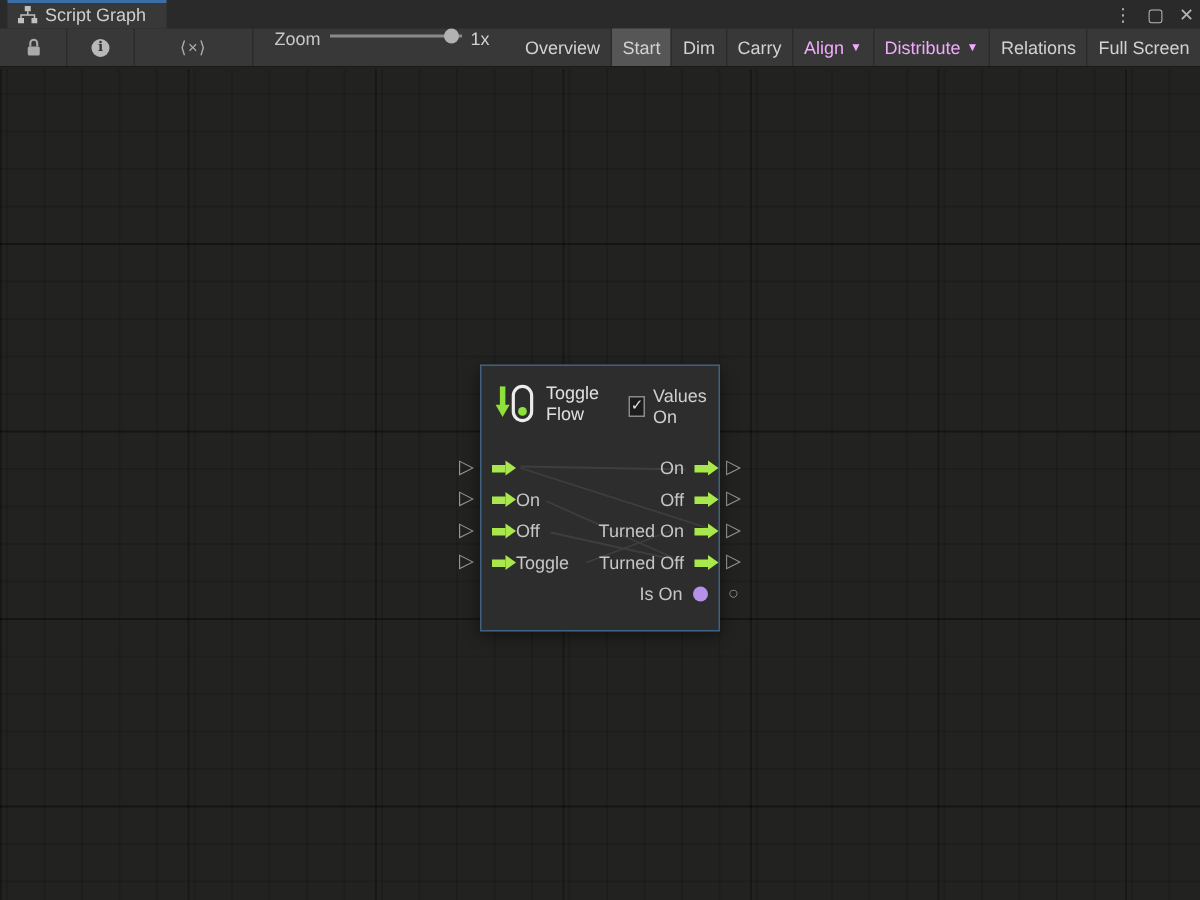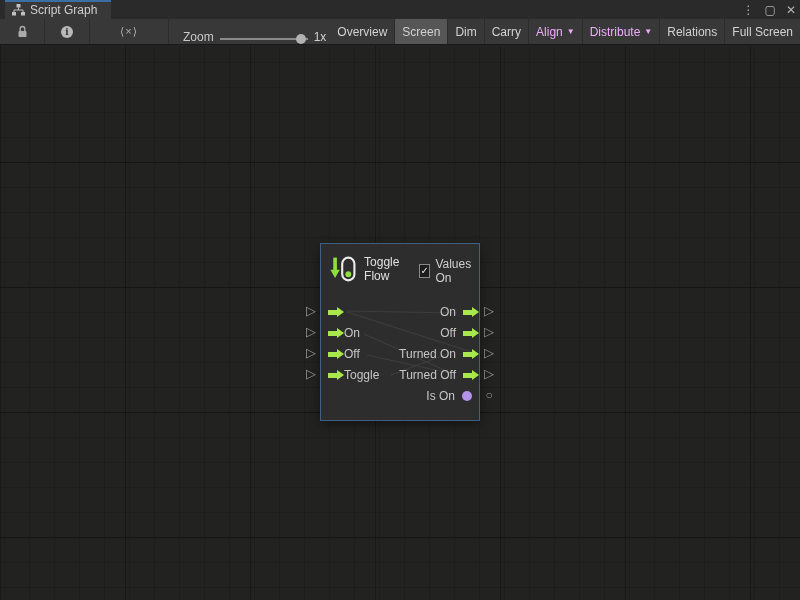--- a/index.html
+++ b/index.html
@@ -20,21 +20,21 @@
     border-bottom:1px solid #191919;display:flex;align-items:stretch;color:#d2d2d2;font-size:12px;box-sizing:border-box;}
   .tbtn{display:flex;align-items:center;justify-content:center;padding:0 7px;white-space:nowrap;}
   .tbtn.active{background:#565656;}
   .tbtn.disabled{color:#f0abfc;}
   .sep{width:1px;background:#2c2c2c;}
   .icon-btn{width:30px;display:flex;align-items:center;justify-content:center;}
   .info-circle{width:12px;height:12px;border-radius:50%;background:#b8b8b8;color:#333;
     font-size:9px;font-weight:bold;display:flex;align-items:center;justify-content:center;font-family:"DejaVu Serif",serif;}
   .code-glyph{color:#b0b0b0;font-size:11px;letter-spacing:1px;}
   .graph-btn{display:flex;align-items:center;gap:6px;padding:0 10px;}
-  .zoom-group{display:flex;align-items:flex-end;gap:6px;margin-left:14px;}
+  .zoom-group{display:flex;align-items:flex-start;gap:6px;margin-left:14px;}
   .zoom-label{color:#c8c8c8;}
   .slider{position:relative;width:88px;height:10px;}
   .slider-track{position:absolute;left:0;right:0;top:4px;height:2px;background:#8a8a8a;}
   .slider-handle{position:absolute;right:2px;top:0;width:10px;height:10px;border-radius:50%;background:#b2b2b2;}
   .caret{font-size:8px;margin-left:4px;}
 
   
   .canvas{position:absolute;left:0;top:46px;width:800px;height:554px;background-color:#222221;
     background-image:
       linear-gradient(to right, rgba(0,0,0,0.30) 1px, transparent 1px),
@@ -114,21 +114,21 @@
         <div class="slider-handle"></div>
       </div>
       <span>1x</span>
     </div>
 
     <div class="tbtn" style="margin-left:auto;">
       <span>Overview</span>
       </div>
     <div class="sep"></div>
     <div class="tbtn active">
-      <span>Screen</span>
+      <span>Start</span>
       </div>
     <div class="sep"></div>
     <div class="tbtn">
       <span>Dim</span>
       </div>
     <div class="sep"></div>
     <div class="tbtn">
       <span>Carry</span>
       </div>
     <div class="sep"></div>

